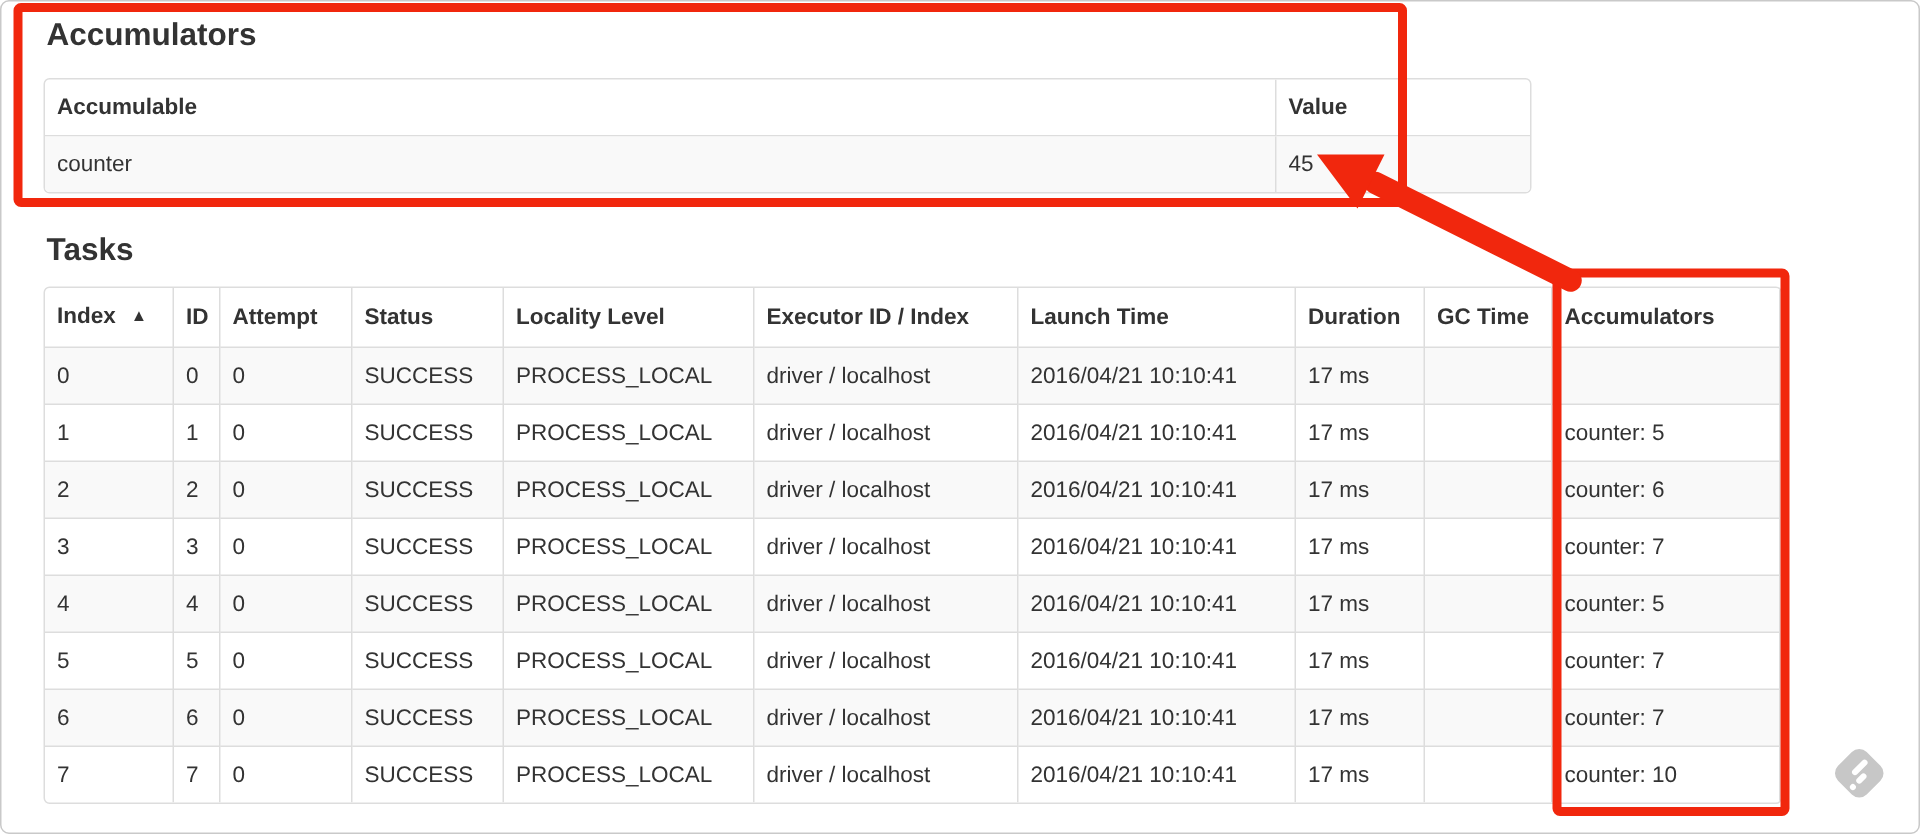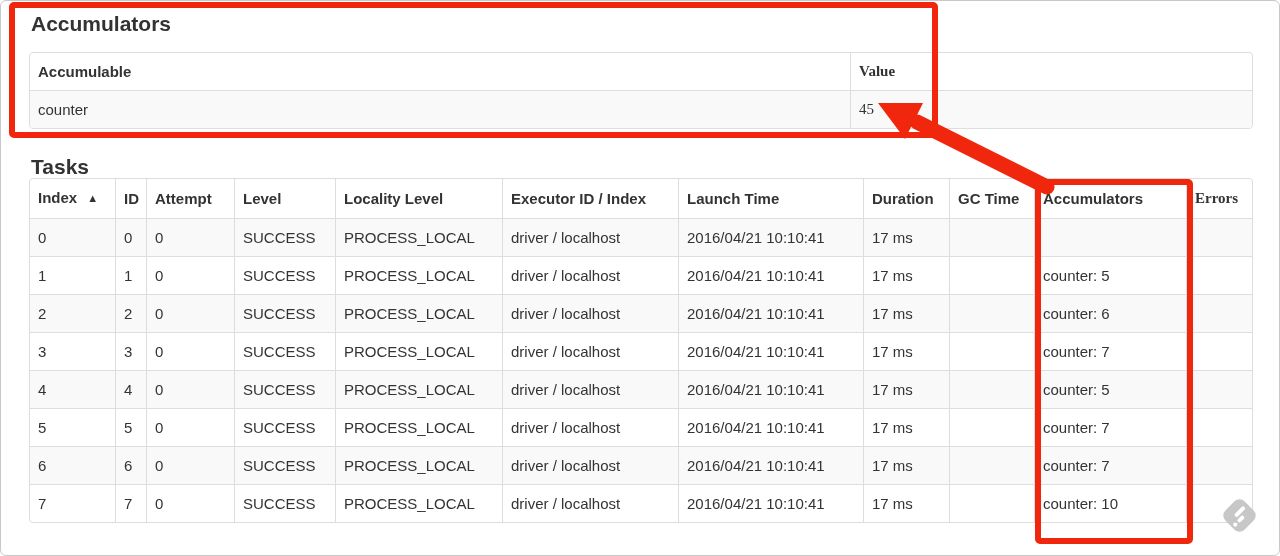--- a/index.html
+++ b/index.html
@@ -27,24 +27,24 @@
   }
   .content { padding: 12px 45px 0 28px; }
 
   .section-heading {
     font-size: 21px;
     font-weight: bold;
     color: var(--text);
     line-height: 22px;
     margin: 0 0 17px 2px;
   }
-  .section-heading.tasks { margin-top: 27px; margin-bottom: 0; }
+  .section-heading.tasks { margin-top: 27px; margin-bottom: 13px; }
 
   table.tbl {
-    width: 1224px;
+    width: 992px;
     table-layout: fixed;
     border-collapse: separate;
     border-spacing: 0;
     border: 1px solid var(--table-border);
     border-radius: 4px;
     font-size: 15px;
     color: var(--text);
     background: #fff;
     overflow: hidden;
   }
@@ -52,21 +52,21 @@
     text-align: left;
     vertical-align: middle;
     padding: 8px;
     line-height: 21px;
     border-right: 1px solid var(--table-border);
     border-bottom: 1px solid var(--table-border);
     overflow: hidden;
     white-space: nowrap;
   }
   .tbl th { font-weight: bold; }
-  .tbl th:last-child, .tbl td:last-child { border-right: 0; font-family: Liberation Serif, serif; }
+  .tbl th:last-child, .tbl td:last-child { border-right: 0; }
   .tbl tbody tr:last-child td { border-bottom: 0; margin-left: 39px; }
   .tbl tbody tr:nth-child(odd) { background: var(--stripe); }
 
   .sort-icon {
     font-size: 11px;
     margin-left: 10px;
     position: relative;
     top: -1px;
   }
 
@@ -149,21 +149,21 @@
         <col style="width:86px">
         <col style="width:85px">
         <col style="width:152px">
         <col>
       </colgroup>
       <thead>
           <tr>
             <th><span>Index</span><span class="sort-icon">▲</span></th>
             <th><span>ID</span></th>
             <th><span>Attempt</span></th>
-            <th><span>Level</span></th>
+            <th><span>Status</span></th>
             <th><span>Locality Level</span></th>
             <th><span>Executor ID / Index</span></th>
             <th><span>Launch Time</span></th>
             <th><span>Duration</span></th>
             <th><span>GC Time</span></th>
             <th><span>Accumulators</span></th>
             <th><span>Errors</span></th>
           </tr>
         </thead>
       <tbody>

